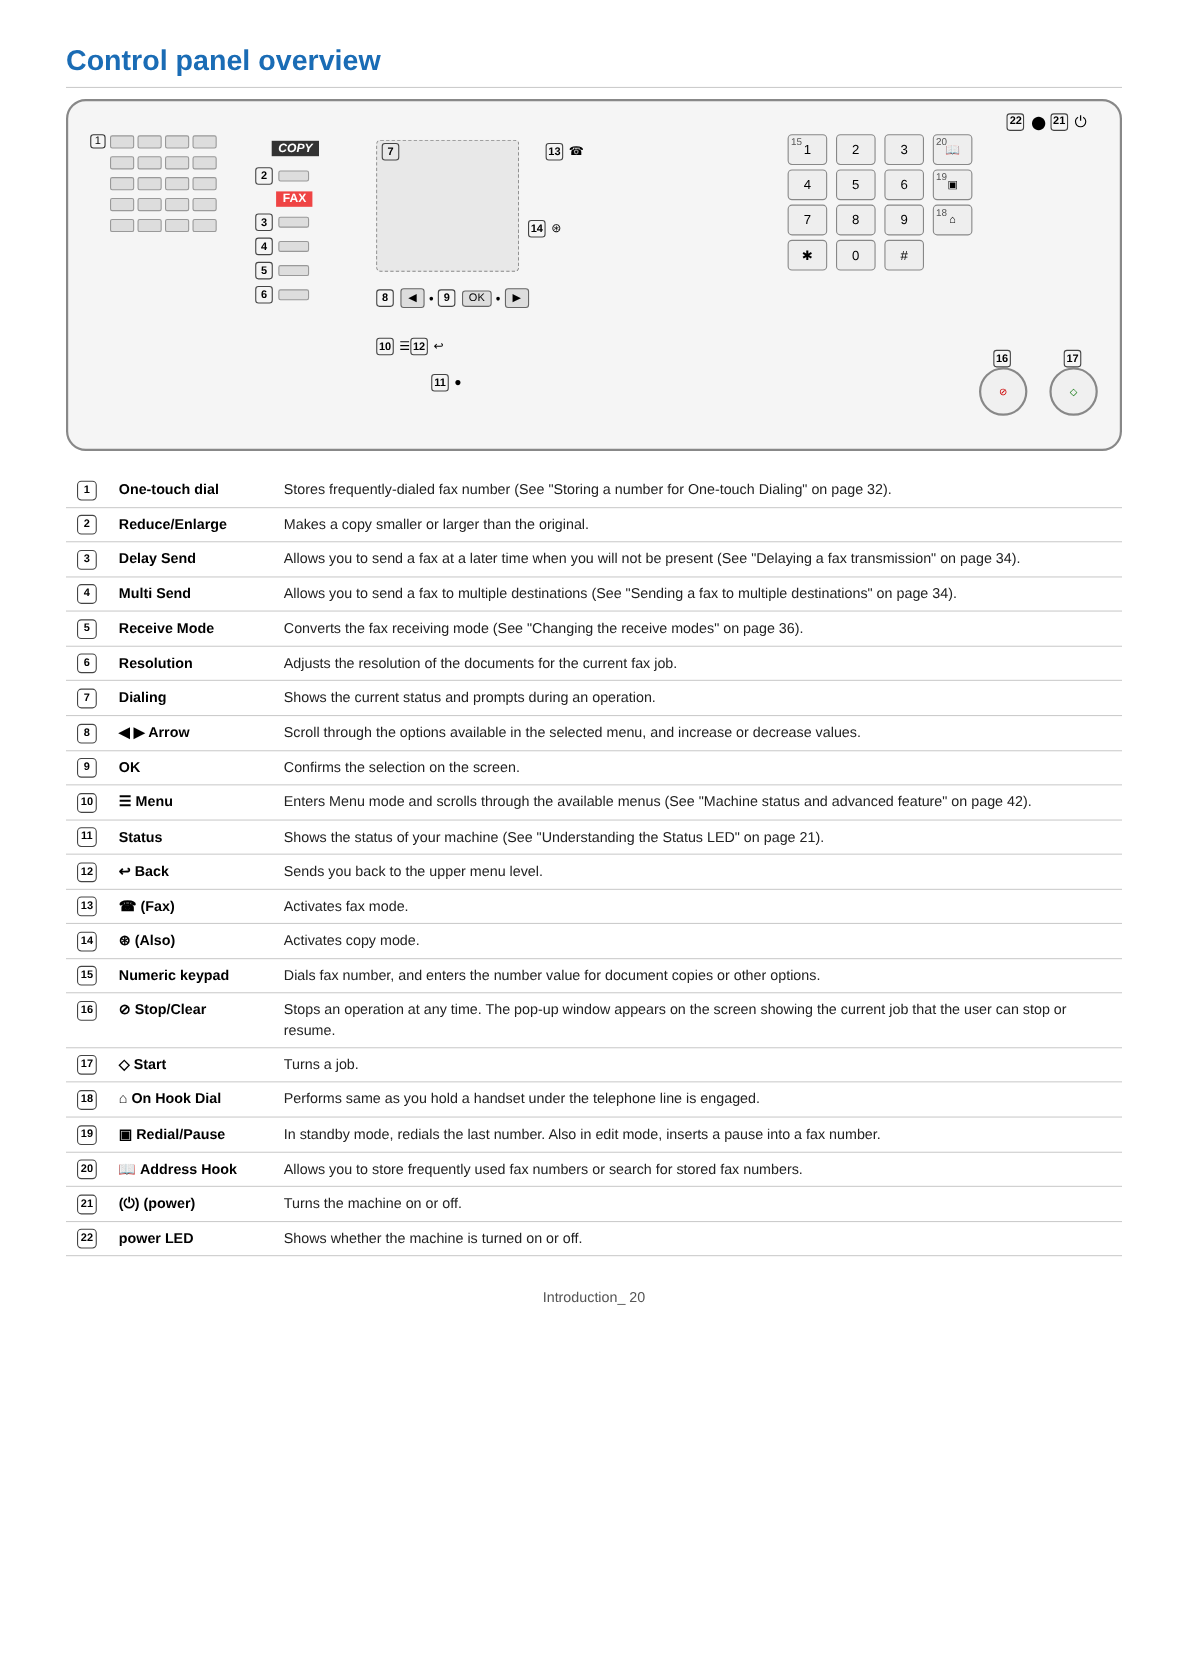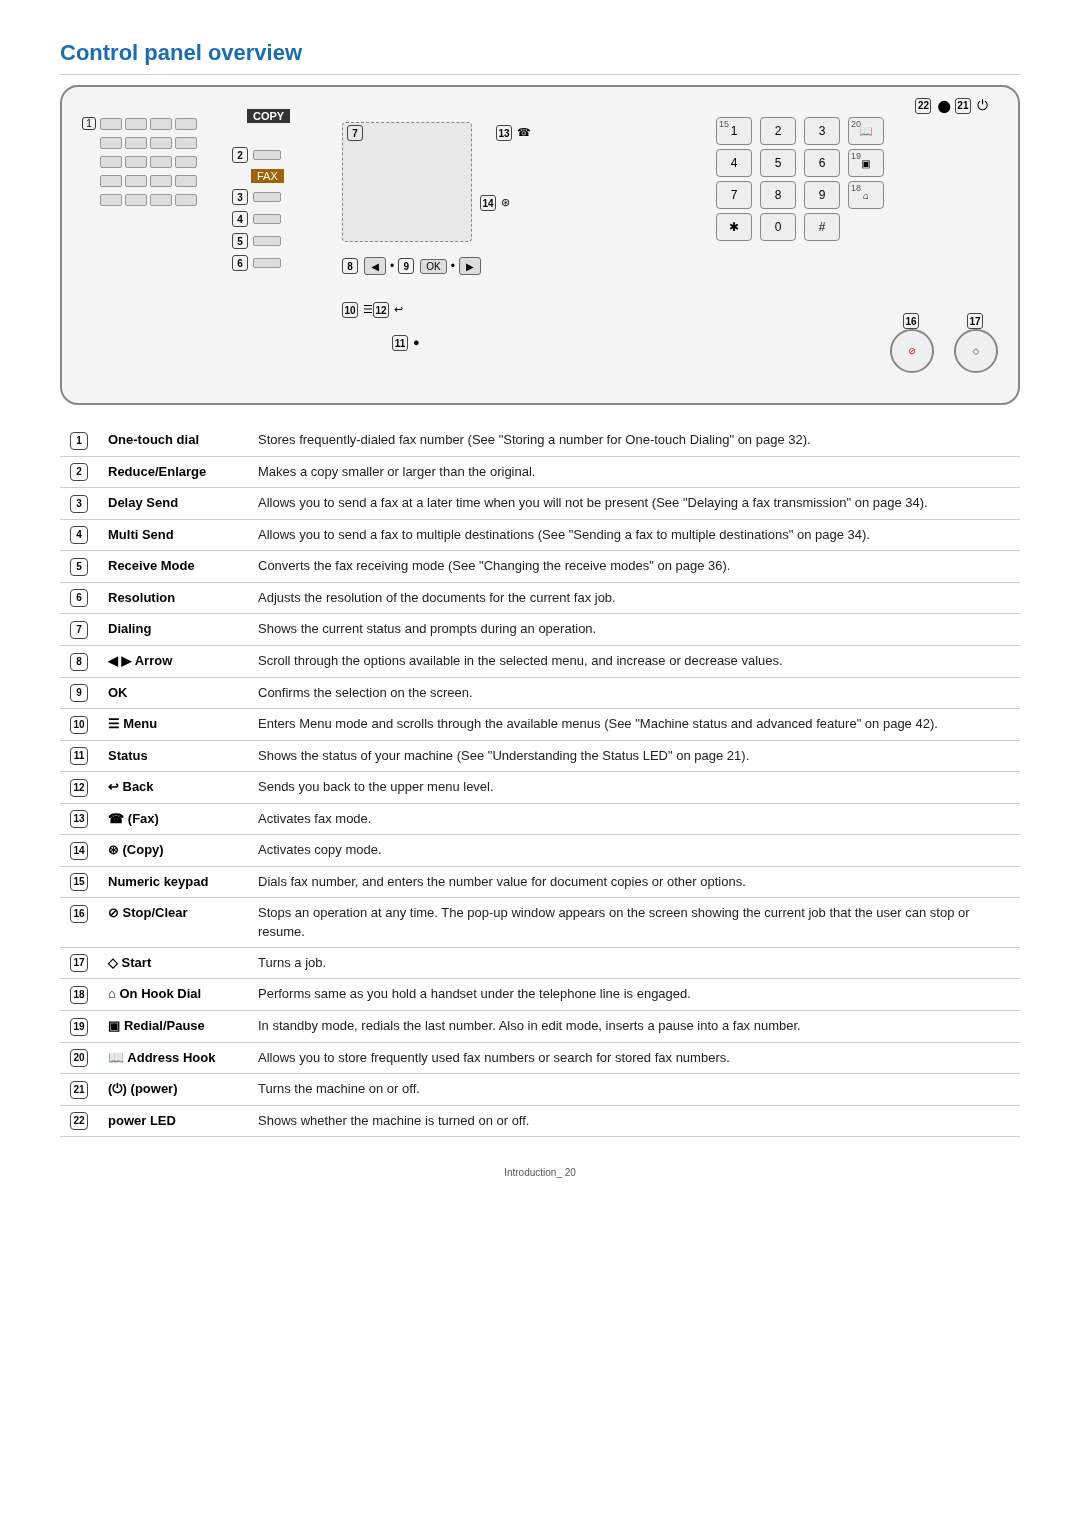--- a/index.html
+++ b/index.html
@@ -7,21 +7,21 @@
       font-family: Arial, sans-serif;
       background: #fff;
       color: #000;
       width: 1080px;
       min-height: 1526px;
       padding: 40px 60px;
       font-size: 14px;
     }
     h1 {
       color: #1a6cb5;
-      font-size: 22px;
+      font-size: 26px;
       font-weight: bold;
       margin-bottom: 10px;
       border-bottom: 1px solid #ccc;
       padding-bottom: 8px;
     }
 
     
     .panel-diagram {
       border: 2px solid #888;
       border-radius: 18px;
@@ -106,24 +106,24 @@
     .side-btn-line {
       width: 28px;
       height: 10px;
       background: #ddd;
       border: 1px solid #999;
       border-radius: 2px;
     }
 
     
     .fax-label {
-      background: #a16207;
+      background: #ef4444;
       color: #fff;
       font-size: 11px;
-      font-weight: normal;
+      font-weight: bold;
       padding: 1px 6px;
       display: inline-block;
     }
 
     
     .display-area {
       position: absolute;
       left: 280px;
       top: 35px;
       width: 130px;
@@ -286,21 +286,21 @@
       white-space: nowrap;
     }
     .desc-table td:nth-child(3) {
       color: #222;
     }
 
     
     .page-footer {
       text-align: center;
       margin-top: 30px;
-      font-size: 10px;
+      font-size: 13px;
       color: #555;
     }
 
     
     .icon-stop { color: #c00; }
     .icon-start { color: #007000; }
 
     .num-circle {
       display: inline-flex;
       align-items: center;
@@ -370,21 +370,21 @@
       <span class="ot-num" style="visibility:hidden">1</span>
       <div class="ot-btns">
         <div class="ot-btn"></div>
         <div class="ot-btn"></div>
         <div class="ot-btn"></div>
         <div class="ot-btn"></div>
       </div>
     </div>
   </div>
 
-  <div style="position:absolute; left:185px; top:20px;">
+  <div style="position:absolute; left:185px; top:33px;font-style:italic;">
     <span class="copy-label">COPY</span>
   </div>
 
   <div class="side-buttons">
     <div class="side-btn">
       <span class="nb">2</span>
       <div class="side-btn-line"></div>
     </div>
     <div class="side-btn">
       <span style="width:16px;display:inline-block;"></span>
@@ -564,21 +564,21 @@
     <td>↩ Back</td>
     <td>Sends you back to the upper menu level.</td>
   </tr>
       <tr>
     <td><span class="num-circle">13</span></td>
     <td>☎ (Fax)</td>
     <td>Activates fax mode.</td>
   </tr>
       <tr>
     <td><span class="num-circle">14</span></td>
-    <td>⊛ (Copy)</td>
+    <td>⊛ (Also)</td>
     <td>Activates copy mode.</td>
   </tr>
       <tr>
     <td><span class="num-circle">15</span></td>
     <td>Numeric keypad</td>
     <td>Dials fax number, and enters the number value for document copies or other options.</td>
   </tr>
       <tr>
     <td><span class="num-circle">16</span></td>
     <td>⊘ Stop/Clear</td>

